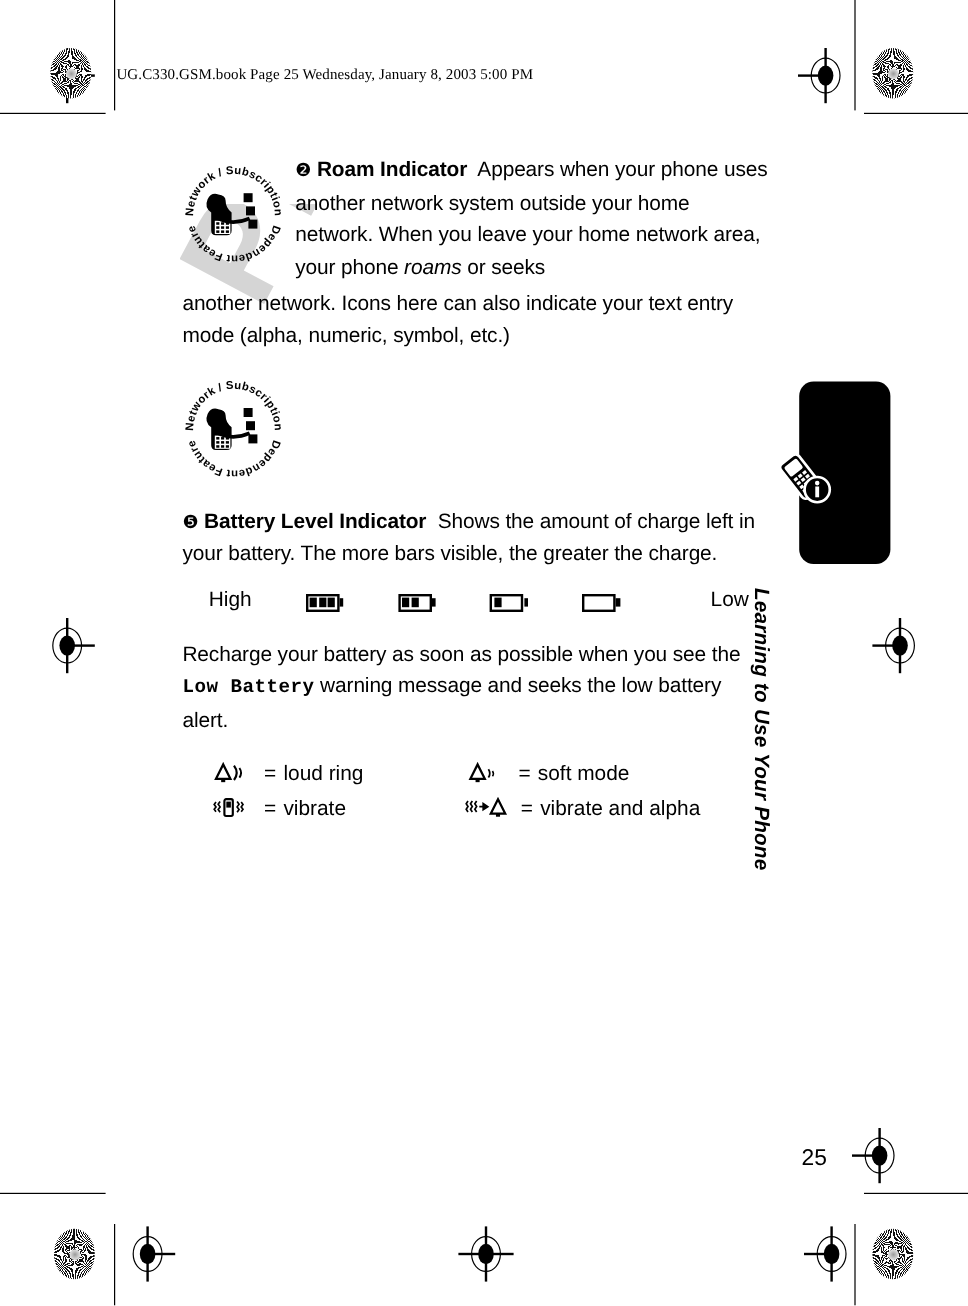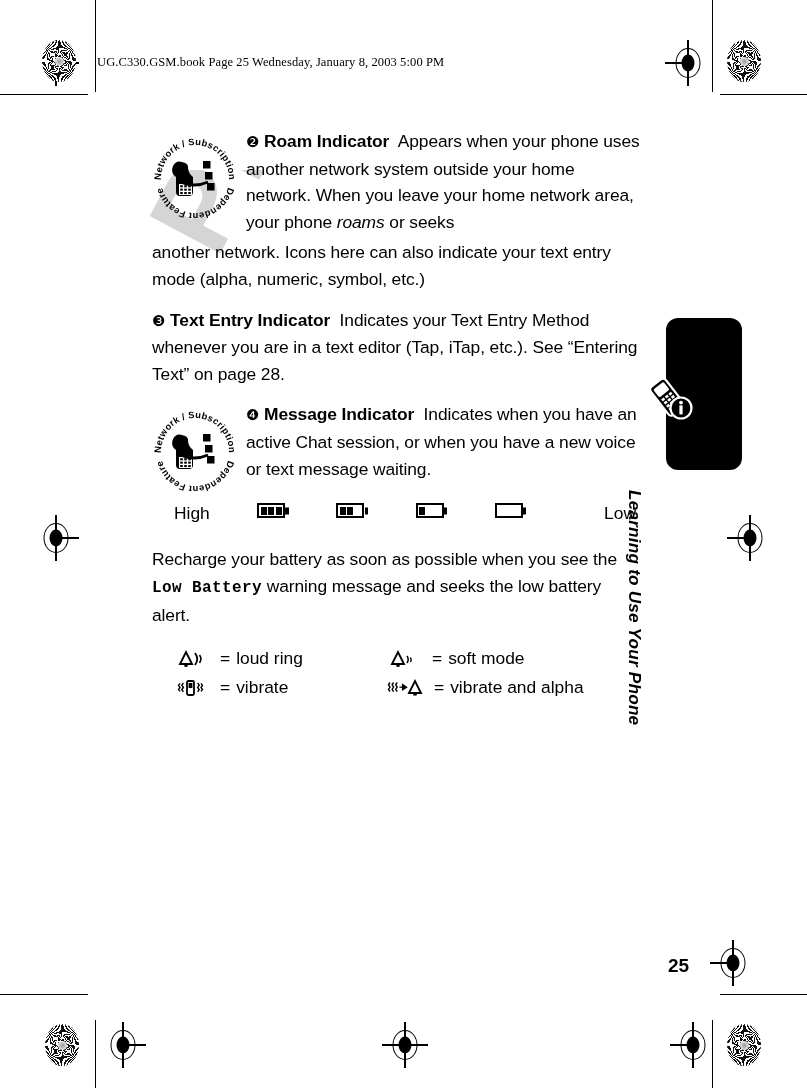--- a/index.html
+++ b/index.html
@@ -154,22 +154,22 @@
   .net-badge {
     position: relative;
     width: 84px;
     height: 84px;
   }
   .net-badge svg { display: block; }
 
   
   .battery-row {
     display: flex;
-    align-items: flex-start;
-    margin: 10px 4px 22px 0;
+    align-items: flex-end;
+    margin: 10px 16px 22px 0;
     padding-left: 22px;
     font-size: 17.4px;
   }
   .battery-row .lbl { width: 86px; }
   .battery-row .lbl.low { width: auto; padding-left: 30px;}
   .batt-cell { width: 82px; display: flex; align-items: center; }
   .batt {
     position: relative;
     width: 28px;
     height: 15px;
@@ -250,21 +250,21 @@
     z-index: 3;
     letter-spacing: 0.2px;
   }
 
   
   .page-num {
     position: absolute;
     left: 668px;
     top: 955px;
     font-size: 19px;
-    font-weight: bold;
+    font-weight: normal;
     z-index: 3;
   }
 </style>
 </head>
 <body>
 
 <div class="trim-line" style="left:0px;   top:94px;  width:88px; height:1.4px;"></div>
 <div class="trim-line" style="left:720px; top:94px;  width:87px; height:1.4px;"></div>
 <div class="trim-line" style="left:0px;   top:994px; width:88px; height:1.4px;"></div>
 <div class="trim-line" style="left:720px; top:994px; width:87px; height:1.4px;"></div>
@@ -403,25 +403,20 @@
       </svg>
     </div>
     <p class="para">
       <span class="num-marker">❷</span>
       <b>Roam Indicator</b>&nbsp;
       <span>Appears when your phone uses another network system outside your home network. When you leave your home network area, your phone </span><i>roams</i><span> or seeks</span>
     </p>
   </div>
   <p class="para">another network. Icons here can also indicate your text entry mode (alpha, numeric, symbol, etc.)</p>
 
-  <p class="para">
-    <span class="num-marker">❸</span>
-    <b>Text Entry Indicator</b>&nbsp;
-    <span>Indicates your Text Entry Method whenever you are in a text editor (Tap, iTap, etc.). See “Entering Text” on page 28.</span>
-  </p>
 
   <div class="badge-block">
     <div class="net-badge">
       <svg viewBox="0 0 84 84" width="84" height="84">
         <defs>
           <path id="arcTopM" d="M 9,45 A 34,34 0 0 1 77,45"></path>
           <path id="arcBotM" d="M 77,45 A 34,34 0 0 1 9,45"></path>
         </defs>
         <text font-family="Liberation Sans, sans-serif" font-size="9.4" font-weight="bold" fill="#000" letter-spacing="0.3">
           <textPath href="#arcTopM" startOffset="50%" text-anchor="middle">Network / Subscription</textPath>
@@ -443,27 +438,27 @@
             <rect x="32.2" y="58.0" width="2.6" height="2.1"></rect>
             <rect x="36.2" y="58.0" width="2.6" height="2.1"></rect>
           </g>
           <path d="M26,46 q14,9 30,2" stroke="#000" stroke-width="3" fill="none"></path>
           <rect x="51" y="27" width="7.5" height="7.5" fill="#000"></rect>
           <rect x="53" y="38" width="7.5" height="7.5" fill="#000"></rect>
           <rect x="55" y="49" width="7.5" height="7.5" fill="#000"></rect>
         </g>
       </svg>
     </div>
-    <p class="para">
-      <span class="num-marker">❹</span>
-      <b>Message Indicator</b>&nbsp;
-      <span>Indicates when you have an active Chat session, or when you have a new voice or text message waiting.</span>
-    </p>
   </div>
 
+  <p class="para" style="margin-top:22px;">
+    <span class="num-marker">❺</span>
+    <b>Battery Level Indicator</b>&nbsp;
+    <span>Shows the amount of charge left in your battery. The more bars visible, the greater the charge.</span>
+  </p>
 
   <div class="battery-row">
     <div class="lbl">High</div>
     <div class="batt-cell">
       <span class="batt">
           <i></i>
           <i></i>
           <i></i>
         </span>
     </div>

